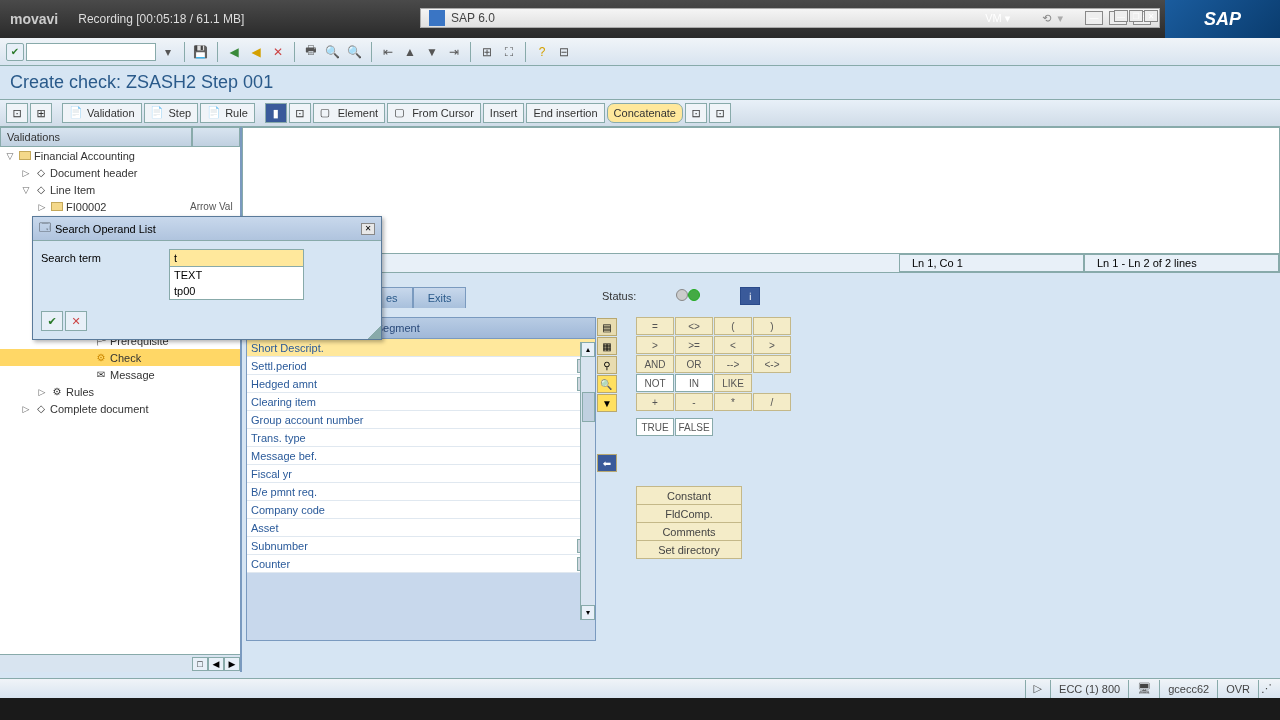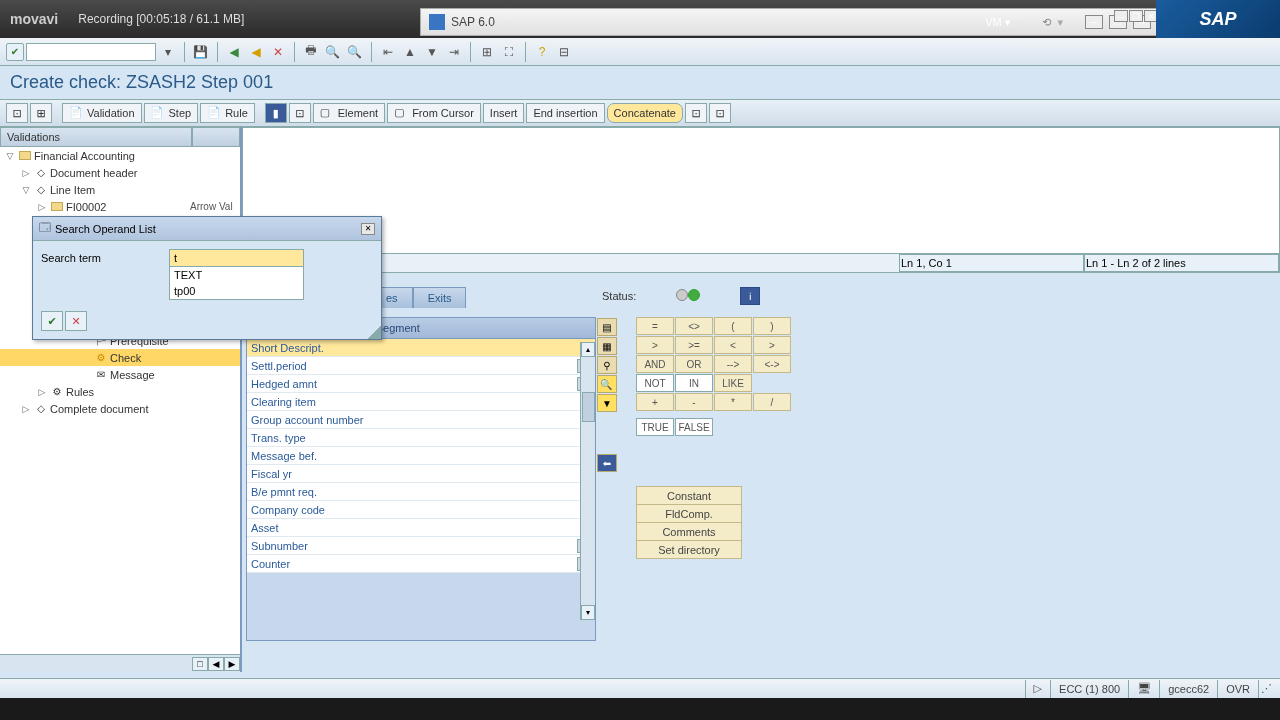--- a/index.html
+++ b/index.html
@@ -10,21 +10,21 @@
 .rec-logo { font-size: 14px; font-weight: bold; color: #ccc; margin-right: 20px; }
 .rec-text { font-size: 12px; color: #ddd; }
 .rec-controls { margin-left: auto; display: flex; gap: 4px; margin-right: 10px; }
 .rec-btn { width: 26px; height: 22px; background: #f49b00; border-radius: 3px; display: flex; align-items: center; justify-content: center; cursor: pointer; }
 .rec-btn.stop { background: #f49b00; }
 .rec-btn span { font-size: 10px; color: #333; }
 .win-icon { width: 16px; height: 16px; background: #3a75c4; margin-right: 6px; }
 .win-label { font-size: 12px; color: #444; }
 .win-right { margin-left: auto; display: flex; align-items: flex-end; gap: 6px; }
 .win-ctrl { width: 18px; height: 14px; border: 1px solid #888; background: #eee; display: flex; align-items: center; justify-content: center; font-size: 9px; cursor: pointer; }
-.sap-logo-corner { position: absolute; right: 0; top: 0; width: 124px; height: 38px; background: linear-gradient(135deg, #1a5c9e, #0a3c6e); color: #fff; font-weight: bold; font-size: 18px; display: flex; align-items: center; justify-content: center; font-style: italic; }
+.sap-logo-corner { position: absolute; right: 0; top: 0; width: 115px; height: 38px; background: linear-gradient(135deg, #1a5c9e, #0a3c6e); color: #fff; font-weight: bold; font-size: 18px; display: flex; align-items: center; justify-content: center; font-style: italic; }
 
 
 .menu-bar { background: linear-gradient(#f0f4f8, #d8e4f0); height: 28px; border-bottom: 1px solid #8aa; display: flex; align-items: center; padding: 0 6px; gap: 2px; margin-top: 0px; }
 .menu-check { width: 18px; height: 18px; border: 1px solid #8aa; background: #e8f0f8; border-radius: 2px; display: flex; align-items: center; justify-content: center; color: #2a7a2a; font-size: 10px; cursor: pointer; }
 .menu-input { width: 130px; height: 18px; border: 1px solid #8aa; background: #fff; padding: 0 4px; }
 .menu-sep { width: 1px; height: 20px; background: #8aa; margin: 0 4px; }
 .menu-icon { width: 20px; height: 20px; border: 1px solid transparent; display: flex; align-items: center; justify-content: center; font-size: 12px; cursor: pointer; color: #555; }
 
 
 .page-title { background: #d6e5f3; padding: 6px 10px; font-size: 18px; color: #2a5a8a; font-weight: normal; }
@@ -50,21 +50,21 @@
 .tree-icon { width: 14px; height: 12px; margin: 0 2px; display: inline-flex; align-items: center; justify-content: center; font-size: 10px; }
 .folder { background: #f4d88a; border: 1px solid #c4a85a; width: 12px; height: 9px; }
 .tree-label { flex: 1; }
 .tree-desc { width: 50px; font-size: 10px; color: #555; text-align: left; }
 .sb-footer { height: 18px; background: #d8e4f0; border-top: 1px solid #8aa; display: flex; justify-content: flex-end; align-items: center; gap: 0; }
 .sb-scroll-btn { width: 16px; height: 14px; border: 1px solid #8aa; background: #e8f0f8; display: flex; align-items: center; justify-content: center; font-size: 9px; cursor: pointer; }
 
 
 .content { flex: 1; background: #d6e5f3; position: relative; }
 .editor-area { position: absolute; top: 0; left: 0; right: 0; height: 145px; background: #fff; border: 1px solid #8aa; }
-.editor-cell { border: 1px solid #8aa; background: #e8f0f8; padding: 2px 1px; font-size: 11px; width: 185px; }
+.editor-cell { border: 1px solid #8aa; background: #e8f0f8; padding: 2px 12px; font-size: 11px; width: 185px; }
 
 .lower { position: absolute; top: 168px; left: 0; right: 0; bottom: 0; display: flex; }
 .tab-strip { position: absolute; top: 148px; left: 0; display: flex; }
 .tab { background: linear-gradient(#c8d8ec, #a8c0dc); border: 1px solid #7a9abf; padding: 4px 14px; font-size: 11px; cursor: pointer; border-bottom: none; color: #2a5a8a; }
 .tab.partial { border-left: none; }
 
 .status-area { position: absolute; top: 148px; left: 360px; display: flex; align-items: center; gap: 40px; }
 .status-lbl { font-size: 11px; color: #333; }
 .status-ind { width: 24px; height: 14px; display: flex; }
 .status-ind span:first-child { width: 12px; height: 12px; border-radius: 50%; background: #ccc; border: 1px solid #888; }
@@ -131,21 +131,21 @@
     <div class="rec-btn">
         <span>◉</span>
       </div>
     <div class="rec-btn">
         <span>❚❚</span>
       </div>
     <div class="rec-btn stop">
         <span>■</span>
       </div>
   </div>
-  <div style="position:absolute; top:8px; left:420px; right:120px; height:28px;">
+  <div style="position:absolute; top:8px; left:420px; right:120px; height:20px;">
     <div style="background:linear-gradient(#f5f5f5,#e0e0e0); height:100%; display:flex; align-items:center; padding:0 8px; border:1px solid #aaa;">
       <span class="win-icon"></span>
       <span class="win-label">SAP 6.0</span>
       <div class="win-right">
         <span style="font-size:11px;">VM ▾</span>
         <span style="width:20px;"></span>
         <span style="color:#888;">⟲</span>
         <span style="color:#aaa;">▾</span>
         <span style="width:10px;"></span>
         <div class="win-ctrl">—</div>

